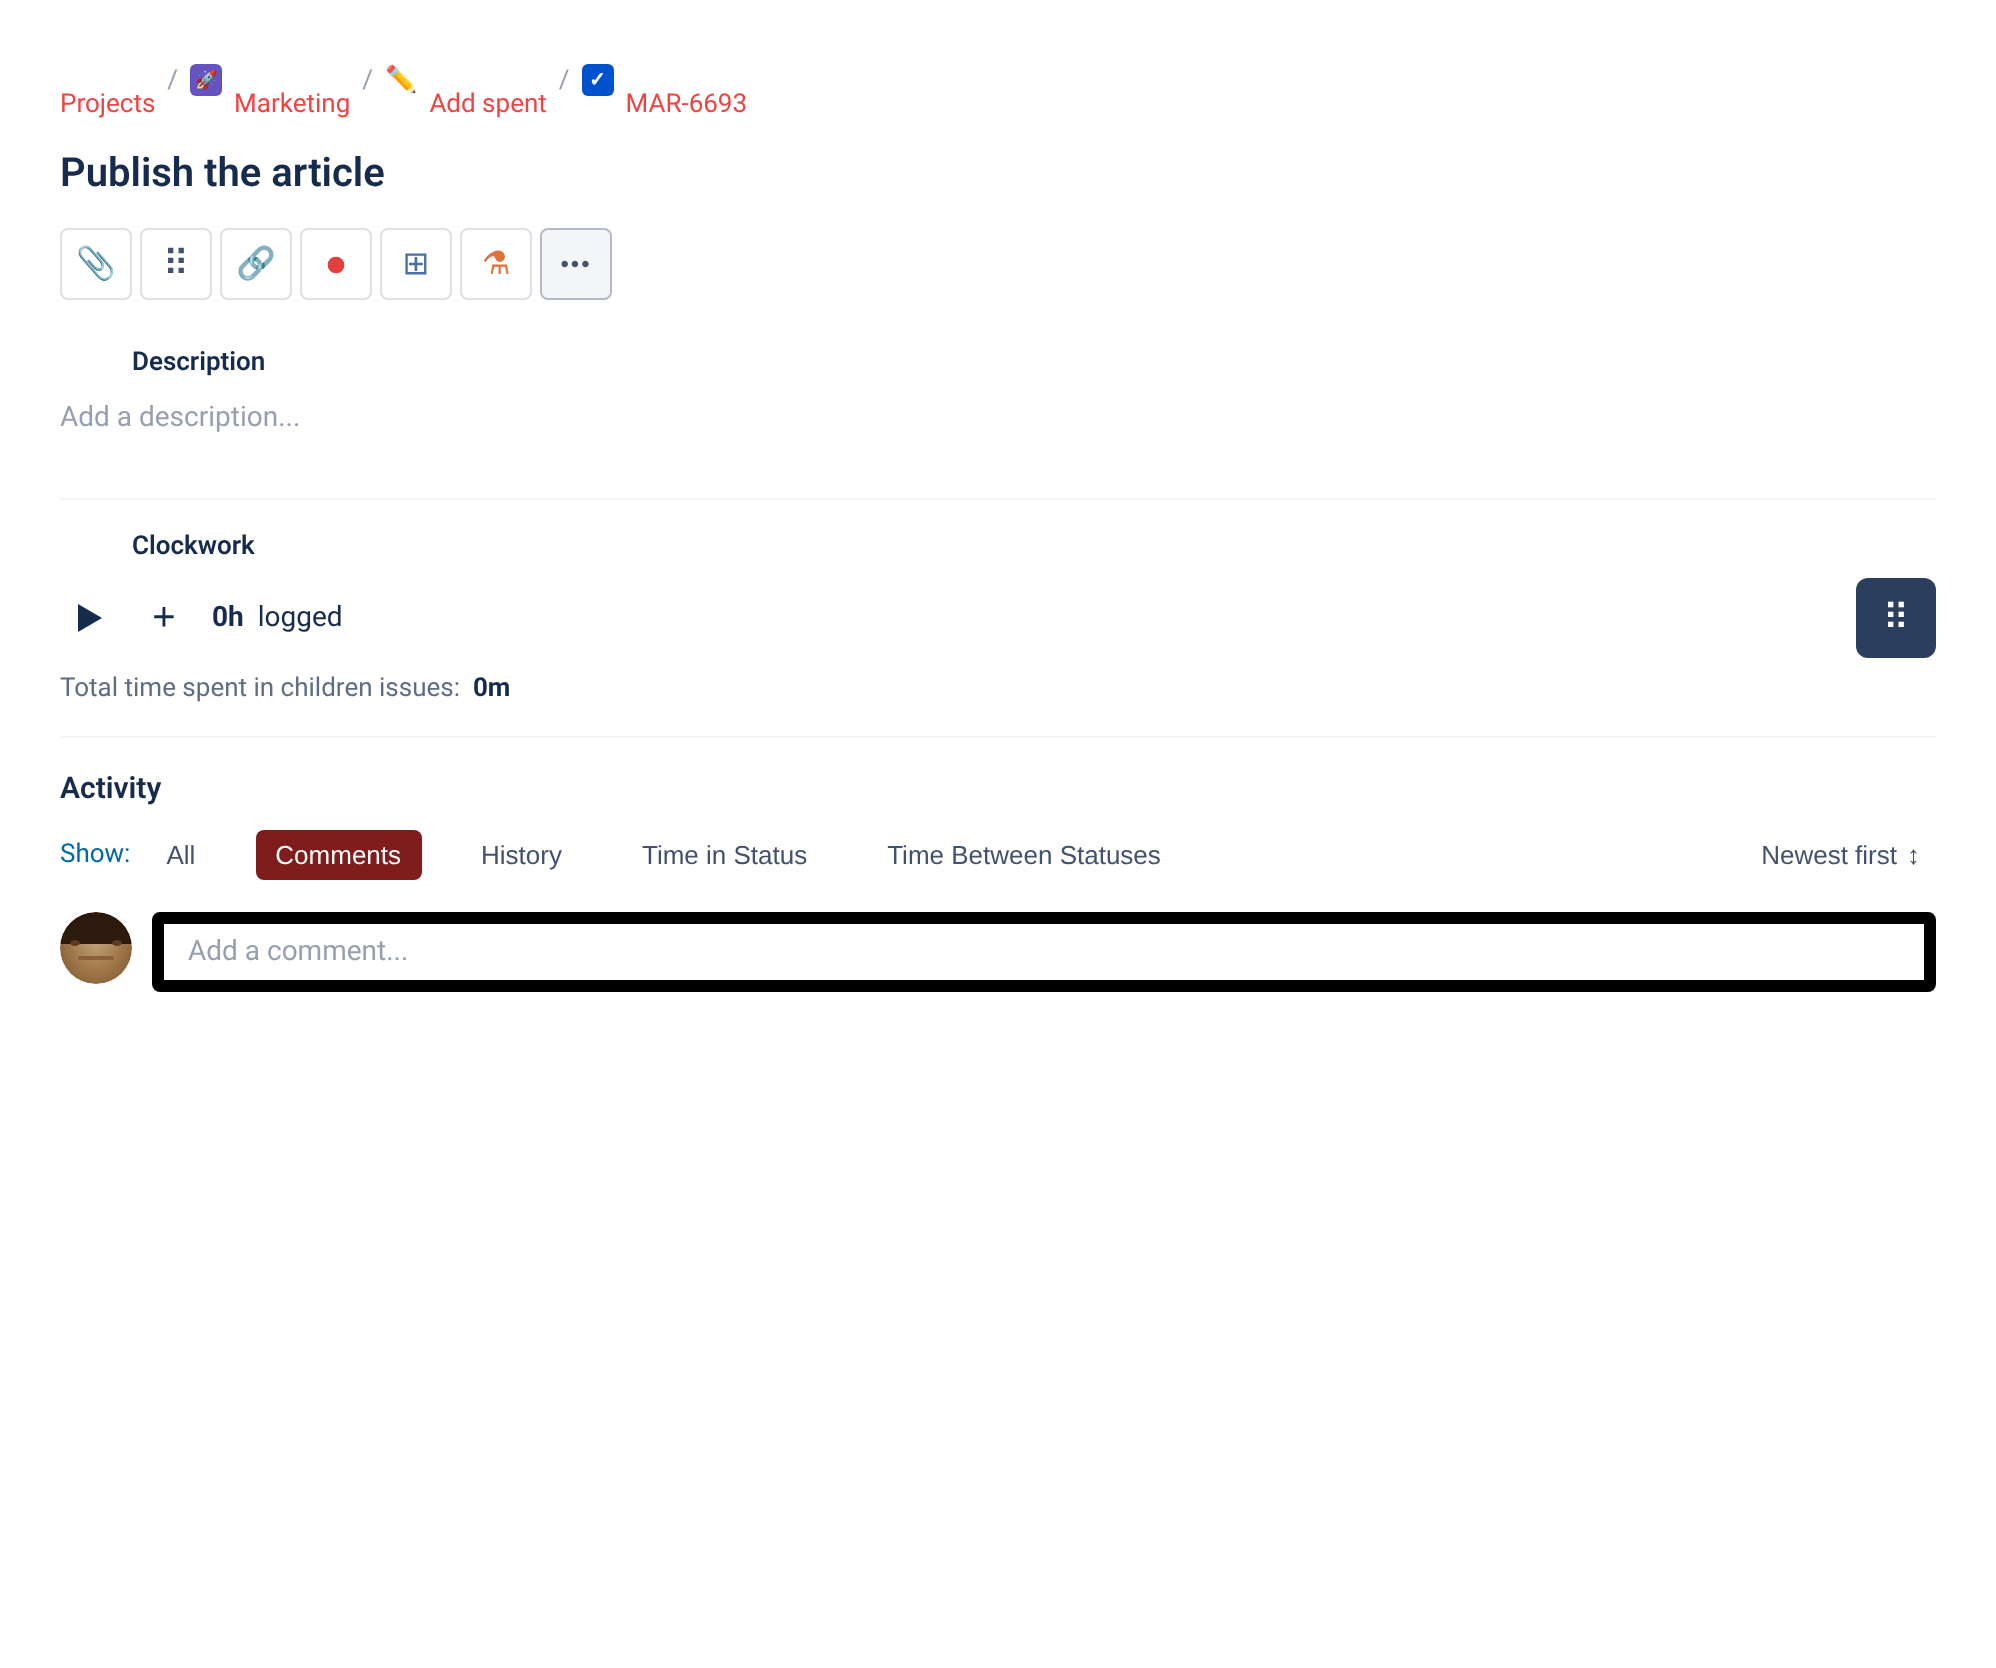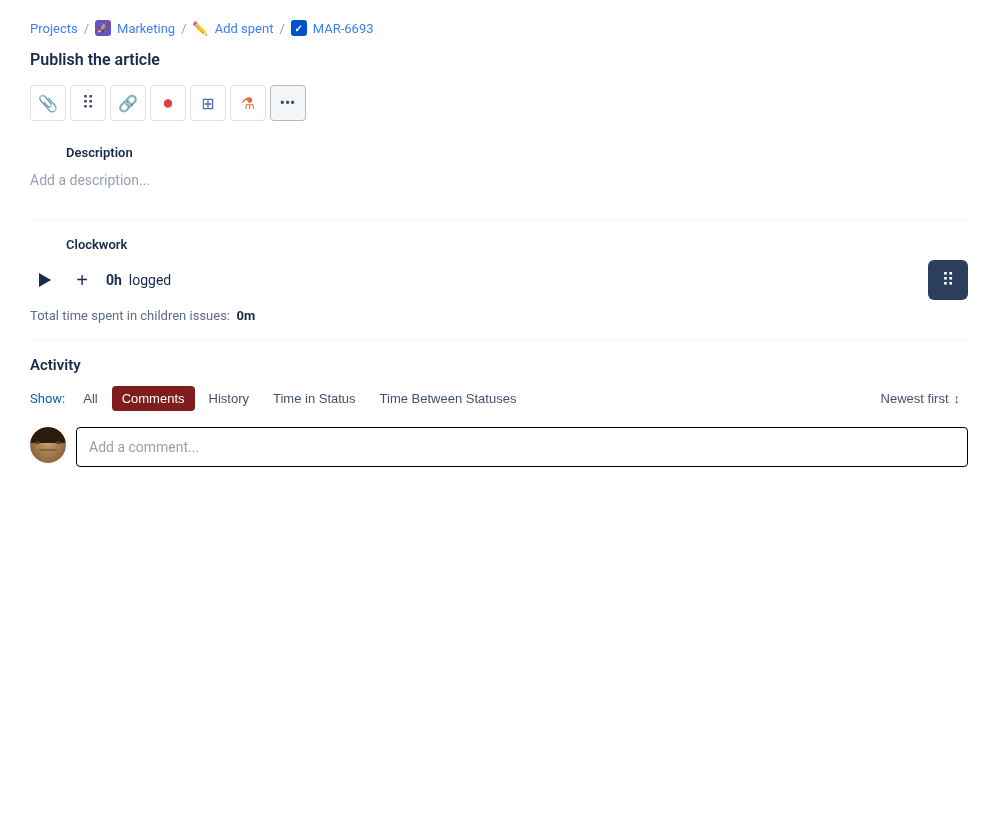--- a/index.html
+++ b/index.html
@@ -18,22 +18,23 @@
     
     .breadcrumb {
       display: flex;
       align-items: center;
       gap: 6px;
       font-size: 13px;
       color: #5e6c84;
       margin-bottom: 14px;
     }
     .breadcrumb a {
-      color: #3b82f6;
+      color: #ef4444;
       text-decoration: none;
+      margin-top: 25px;
     }
     .breadcrumb-sep { color: #97a0af; }
     .breadcrumb-icon-marketing {
       width: 16px; height: 16px;
       display: inline-flex; align-items: center; justify-content: center;
     }
     .breadcrumb-icon-epic {
       display: inline-flex; align-items: center; gap: 3px;
     }
     .breadcrumb-icon-issue {
@@ -44,21 +45,21 @@
       background: #0052cc;
       border-radius: 3px;
       display: inline-flex; align-items: center; justify-content: center;
       color: white;
       font-size: 10px;
       font-weight: bold;
     }
     .pencil-icon { color: #5e6c84; font-size: 13px; }
     
     .page-title {
-      font-size: 16px;
+      font-size: 20px;
       font-weight: 600;
       color: #172b4d;
       margin-bottom: 16px;
     }
     
     .toolbar {
       display: flex;
       align-items: center;
       gap: 4px;
       margin-bottom: 24px;
@@ -170,21 +171,21 @@
     }
     .show-label {
       font-size: 13px;
       color: #0369a1;
       margin-right: 8px;
       white-space: nowrap;
     }
     .tabs-group {
       display: flex;
       align-items: flex-start;
-      gap: 4px;
+      gap: 20px;
       flex: 1;
     }
     .tab-btn {
       padding: 5px 10px;
       border: none;
       background: none;
       cursor: pointer;
       font-size: 13px;
       color: #42526e;
       border-radius: 4px;
@@ -227,21 +228,21 @@
     .avatar-face {
       width: 36px; height: 36px;
       border-radius: 50%;
       background: radial-gradient(ellipse at 50% 40%, #c68642 0%, #8B5e3c 60%, #5c3317 100%);
       position: relative;
       overflow: hidden;
     }
     .comment-input {
       flex: 1;
       height: 40px;
-      border: 1px solid #000000;
+      border: 6px solid #000000;
       border-radius: 4px;
       padding: 8px 12px;
       font-size: 14px;
       color: #97a0af;
       cursor: text;
       display: flex;
       align-items: center;
     }
     .pro-tip {
       font-size: 12px;

